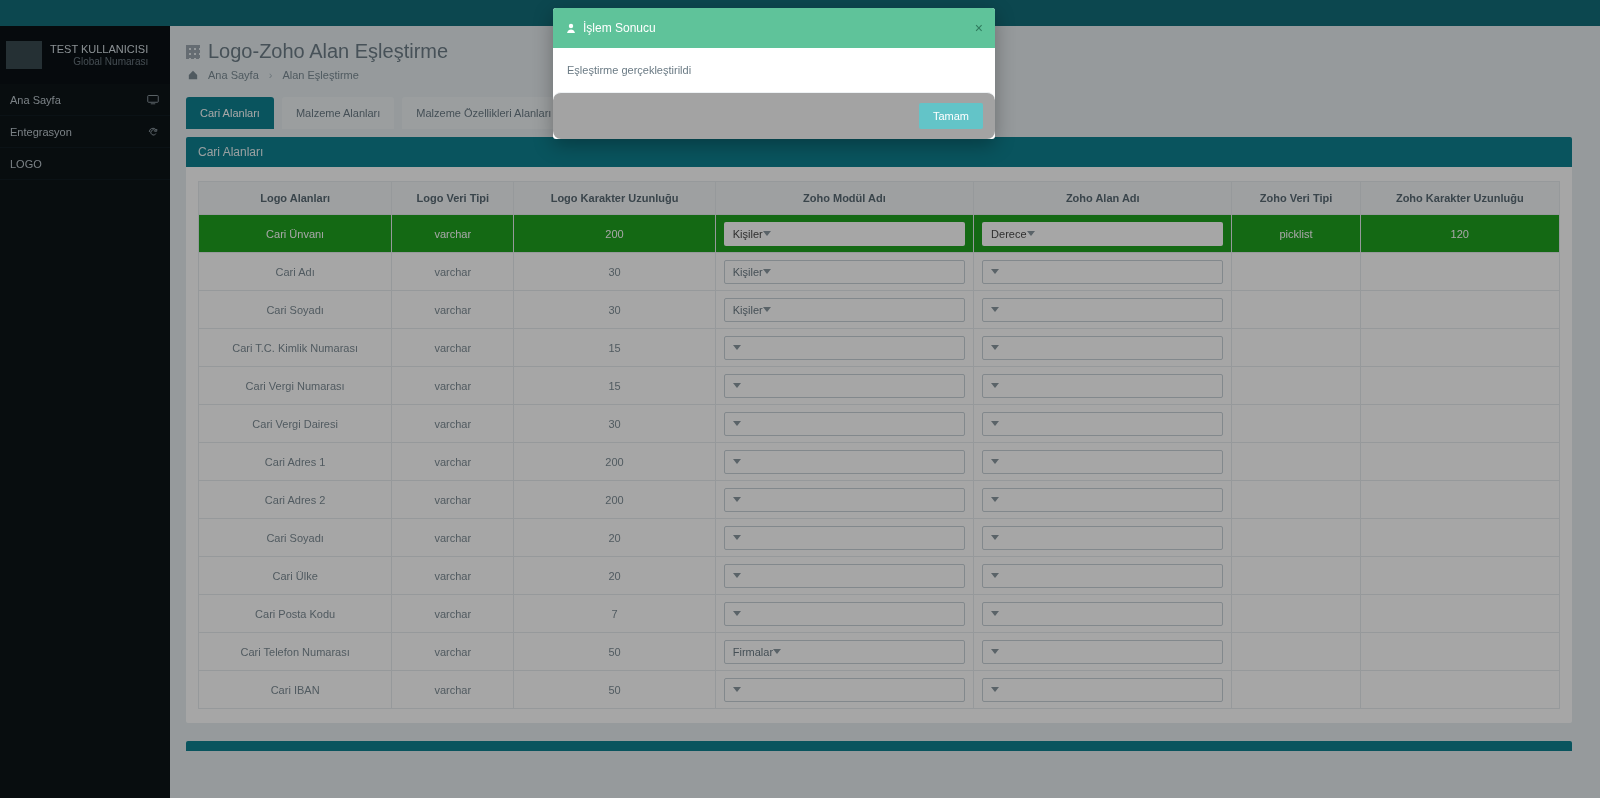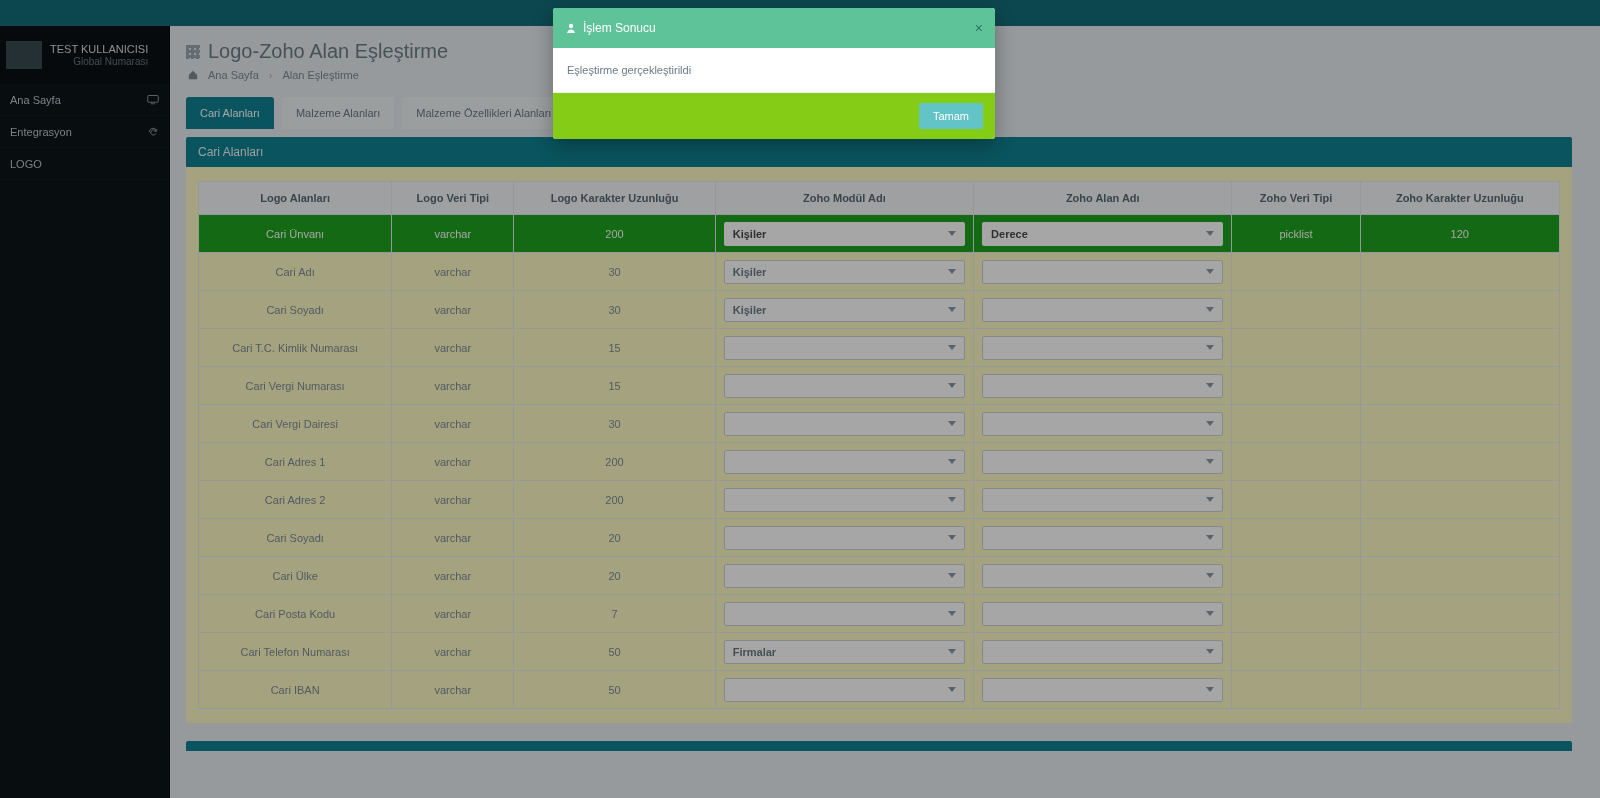--- a/index.html
+++ b/index.html
@@ -31,42 +31,42 @@
 .breadcrumb .home-icon svg { display: block; }
 .breadcrumb .sep { color: #a9b6bd; }
 
 .tabs { display: flex; gap: 8px; margin-bottom: 0; }
 .tab { padding: 10px 14px; font-size: 11px; color: #6a7a84; background: #eef3f5; border-radius: 3px 3px 0 0; cursor: pointer; }
 .tab.active { background: #0f8291; color: #fff; position: relative; }
 .tab.active::after { content: ""; position: absolute; bottom: -5px; left: 50%; transform: translateX(-50%); border: 5px solid transparent; border-top-color: #0f8291; }
 
 .panel { border-radius: 2px; overflow: hidden; margin-top: 8px; }
 .panel-header { background: #0f8291; color: #e9f4f6; padding: 8px 12px; font-size: 12px; }
-.panel-body { background: #fef9c3; padding: 14px 12px 14px 12px; }
+.panel-body { background: #ffffff; padding: 14px 12px 14px 12px; }
 
 .tbl { width: 100%; border-collapse: collapse; }
 .tbl th { background: #f3f6f8; color: #596a74; font-weight: 700; font-size: 11px; padding: 10px 8px; border: 1px solid #e6ecef; text-align: center; }
 .tbl td { border: 1px solid #e6ecef; padding: 6px 8px; text-align: center; font-size: 11px; color: #7d8c95; height: 38px; }
 .tbl tr.hl td { background: #1fa11f; color: #fff; }
 .tbl tr.hl td .select { border-color: rgba(255,255,255,.5); color: #4a4a4a; background: #fff; }
 
-.select { width: 100%; height: 24px; border: 1px solid #c8d2d8; border-radius: 2px; background: #fff; display: flex; align-items: center; justify-content: space-between; padding: 0 8px; color: #6a7a84; font-size: 11px; cursor: pointer; font-weight: bold; }
+.select { width: 100%; height: 24px; border: 1px solid #c8d2d8; border-radius: 2px; background: #fff; display: flex; align-items: center; justify-content: flex-start; padding: 0 8px; color: #6a7a84; font-size: 11px; cursor: pointer; }
 .select .caret { width: 0; height: 0; border-left: 4px solid transparent; border-right: 4px solid transparent; border-top: 5px solid #8a98a0; }
 
 
 .bottom-strip { height: 10px; background: #0f8291; border-radius: 2px 2px 0 0; margin-top: 18px; }
 
 
 .backdrop { position: absolute; inset: 0; background: rgba(0,0,0,.35); z-index: 10; }
 .modal { position: absolute; z-index: 20; left: 553px; top: 8px; width: 442px; background: #fff; border-radius: 3px; box-shadow: 0 6px 20px rgba(0,0,0,.3); overflow: hidden; }
 .modal-head { background: #5fc39a; color: #fff; height: 40px; display: flex; align-items: center; justify-content: space-between; padding: 0 12px; font-size: 12px; }
 .modal-head .left { display: flex; align-items: center; gap: 6px; }
 .modal-head .close { color: #2f7a5d; font-size: 14px; cursor: pointer; }
 .modal-body { padding: 16px 14px; font-size: 11px; color: #6a7a84; }
-.modal-foot { border-top: 1px solid #eef2f4; padding: 10px 12px; display: flex; justify-content: flex-end; background: #84cc16; }
+.modal-foot { border-top: 1px solid #eef2f4; padding: 10px 12px; display: flex; justify-content: flex-end; background: #a3a3a3; border-radius: 8px; }
 .btn { background: #63c4c8; color: #fff; border: none; border-radius: 2px; padding: 7px 14px; font-size: 11px; cursor: pointer; }
 
 
 .col-logoalani { width: 190px; }
 .col-logotype { width: 120px; }
 .col-logolen { width: 198px; }
 .col-zohomod { width: 254px; }
 .col-zohoalan { width: 254px; }
 .col-zohotype { width: 126px; }
 .col-zoholen { width: 196px; }

